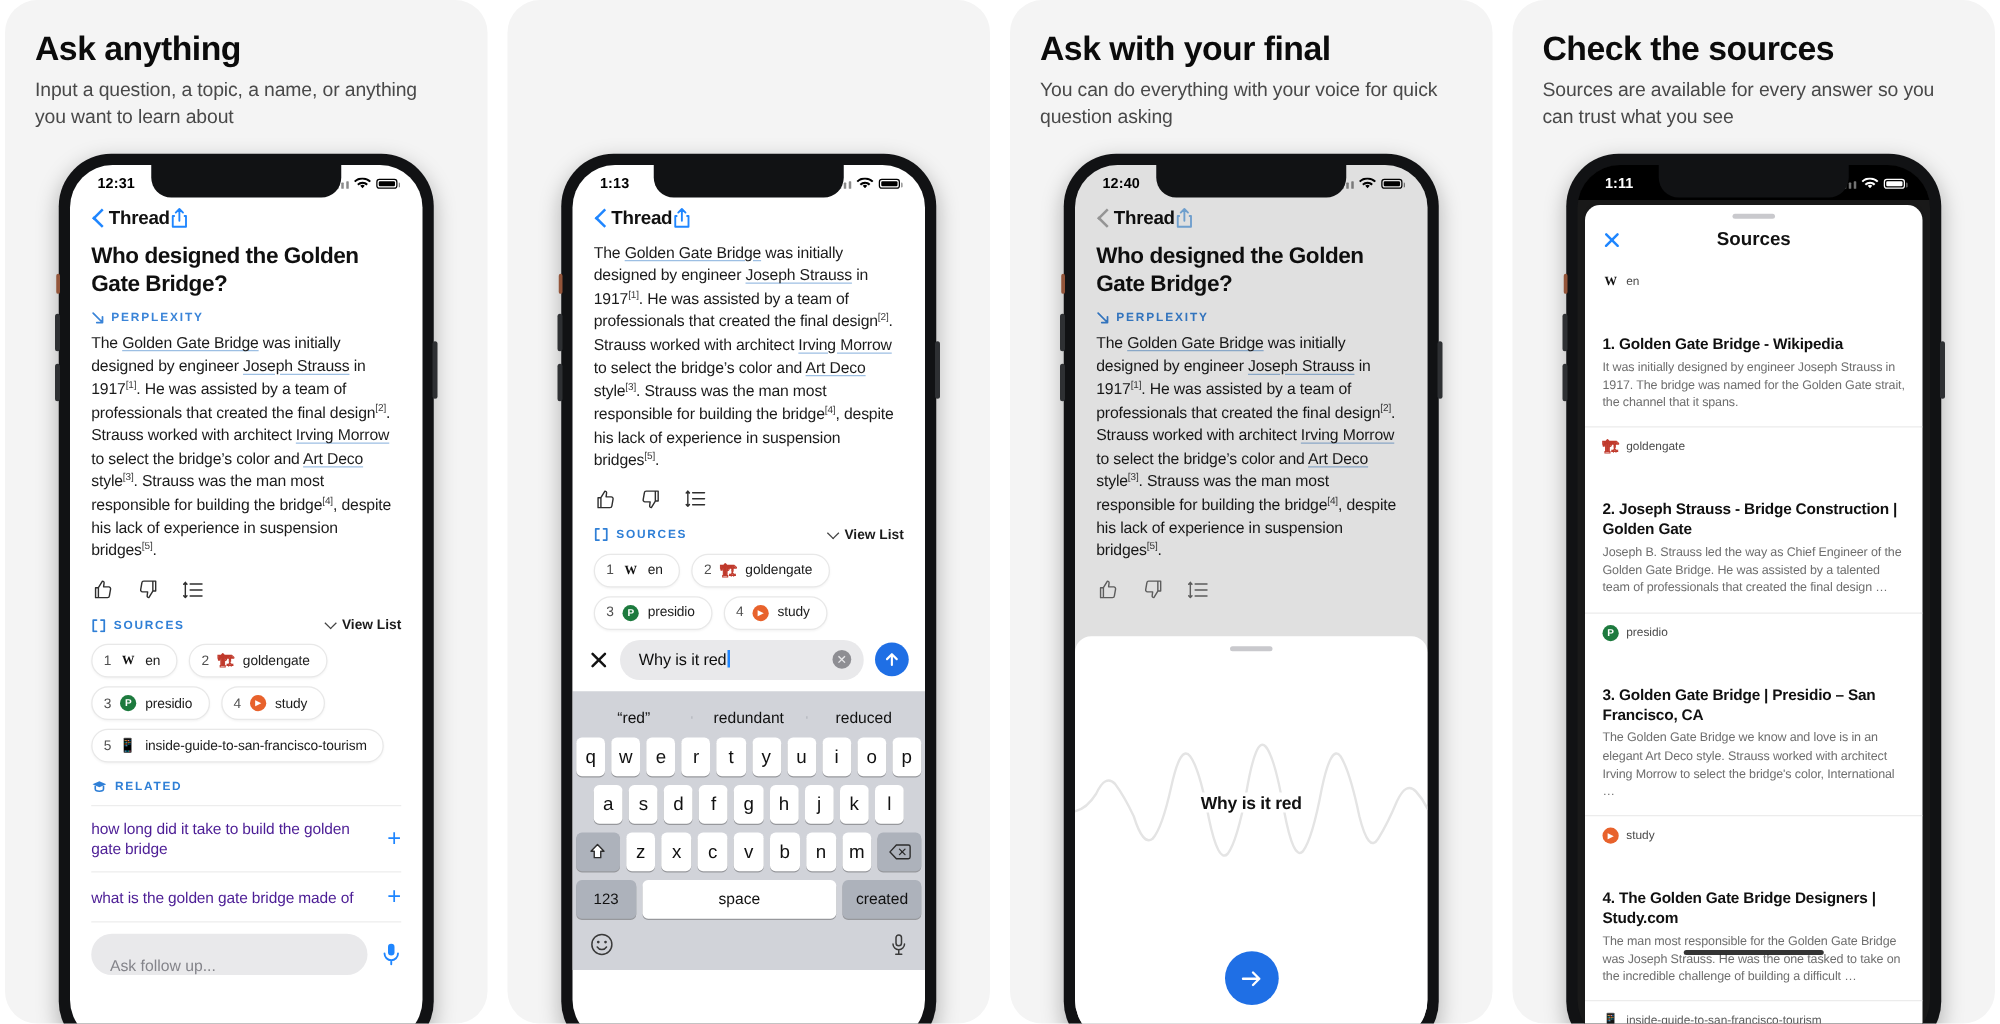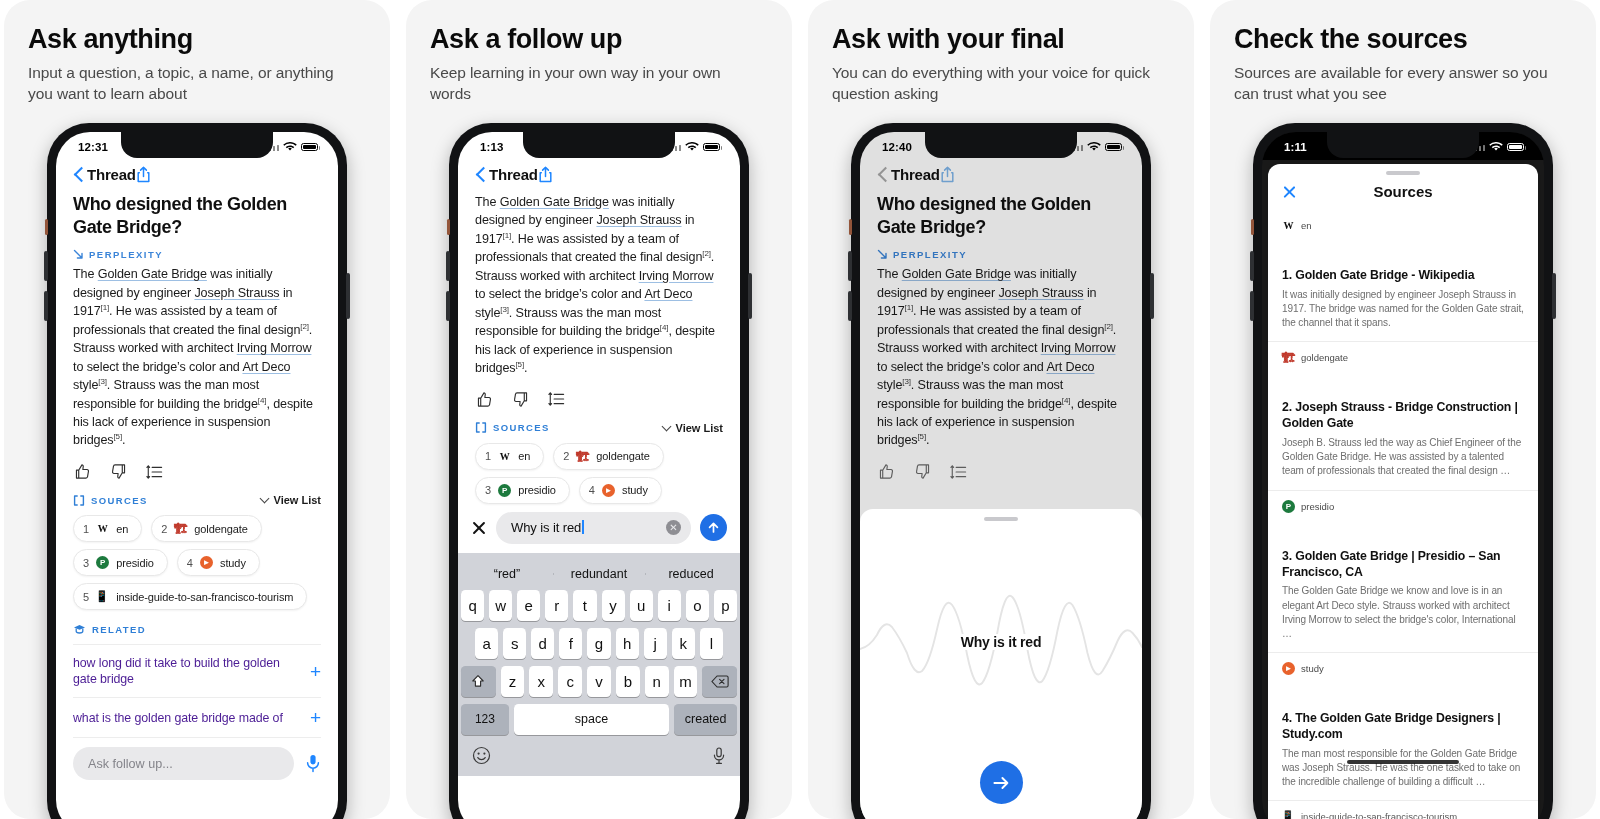--- a/index.html
+++ b/index.html
@@ -97,21 +97,21 @@
   .fav.inside { background:transparent; color:#8a5a30; font-size:11px; }
 
   .related-list .ritem { display:flex; align-items:center; justify-content:space-between;
                          gap:10px; padding:10px 0; border-bottom:1px solid #ededed; }
   .related-list .ritem:first-child { border-top:1px solid #ededed; }
   .ritem .txt { font-size:12.4px; color:#4c1d95; line-height:1.3; letter-spacing:-0.1px; }
   .plus { color:#1f86ff; font-size:19px; font-weight:300; line-height:1; }
 
   .askbar { display:flex; align-items:center; gap:11px; padding:9px 0 0 0; }
   .askfield { flex:1; height:33px; background:#e9e9eb; border-radius:17px;
-              display:flex; align-items:center; padding:0 15px;
+              display:flex; align-items:flex-end; padding:0 15px;
               font-size:12.6px; color:#84848a; }
 
   .homebar { position:absolute; bottom:7px; left:50%; transform:translateX(-50%);
              width:112px; height:4px; background:#111; border-radius:3px; opacity:.85; }
 
   
   .inputrow { display:flex; align-items:center; gap:9px; padding:8px 13px 9px 13px;
               background:#fff; }
   .xclose { width:16px; height:16px; position:relative; flex:none; }
   .xclose::before,.xclose::after { content:""; position:absolute; left:0; top:7px;
@@ -321,24 +321,20 @@
               <path d="M2.6 8.8a5.4 5.4 0 0 0 10.8 0M8 14.2V17.4" stroke="#1f86ff" stroke-width="1.5" fill="none" stroke-linecap="round"></path>
             </svg>
           </div>
         </div>
 
       </div>
     </div>
   </div>
 
   <div class="card">
-    <div class="card-head">
-      <div class="card-title">Ask a follow up</div>
-      <div class="card-sub">Keep learning in your own way in your own words</div>
-    </div>
 
     <div class="phone">
       <div class="btn-side btn-mute"></div>
       <div class="btn-side btn-v1"></div>
       <div class="btn-side btn-v2"></div>
       <div class="btn-side btn-pwr"></div>
       <div class="screen">
         <div class="notch"></div>
 
         <div class="statusbar">

